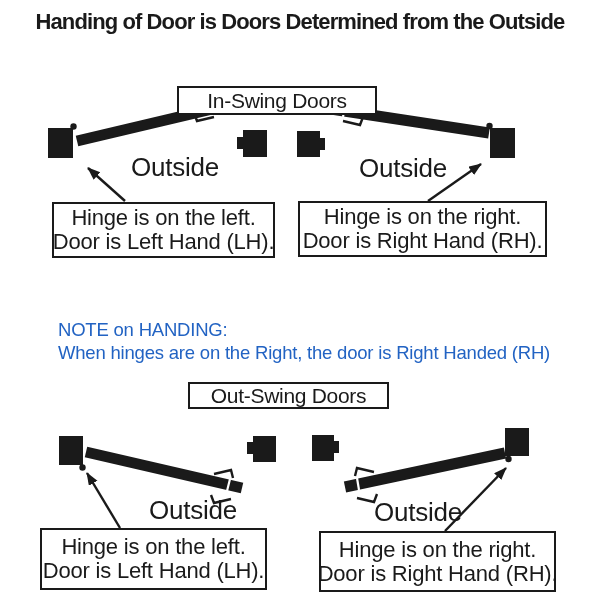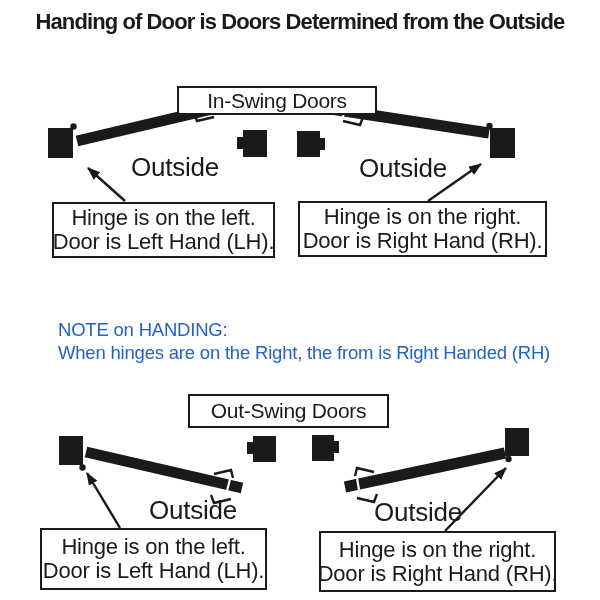--- a/index.html
+++ b/index.html
@@ -13,21 +13,21 @@
   .title{
     left:0;right:0;top:9px;text-align:center;
     font-size:22px;font-weight:700;letter-spacing:-0.9px;white-space:nowrap;
   }
   .section-box{
     display:flex;align-items:center;justify-content:center;
     border:2px solid var(--ink,#1a1a1a);background:var(--bg,#fff);
     font-size:21px;letter-spacing:-0.3px;white-space:nowrap;box-sizing:border-box;
   }
   .inswing-box{left:177px;top:58px;width:200px;height:29px;margin-top:28px;}
-  .outswing-box{left:188px;top:394px;width:201px;height:34px;}
+  .outswing-box{left:188px;top:382px;width:201px;height:27px;}
   .outside-label{
     font-size:26px;letter-spacing:-0.2px;transform:translateX(-50%);white-space:nowrap;
   }
   .callout{
     display:flex;flex-direction:column;align-items:center;justify-content:center;
     border:2px solid var(--ink,#1a1a1a);background:var(--bg,#fff);
     font-size:22px;letter-spacing:-0.2px;line-height:24px;text-align:center;
     box-sizing:border-box;white-space:nowrap;
   }
   .callout-tl{left:52px;top:202px;width:223px;height:56px;}
@@ -118,21 +118,21 @@
   <div>Hinge is on the left.</div>
   <div>Door is Left Hand (LH).</div>
 </div>
 <div class="abs callout callout-tr">
   <div>Hinge is on the right.</div>
   <div>Door is Right Hand (RH).</div>
 </div>
 
 <div class="abs note">
   <div>NOTE on HANDING:</div>
-  <div>When hinges are on the Right, the from is Right Handed (RH)</div>
+  <div>When hinges are on the Right, the door is Right Handed (RH)</div>
 </div>
 
 <div class="abs section-box outswing-box">
   <span>Out-Swing Doors</span>
 </div>
 
 <div class="abs outside-label" style="left:193px;top:495px;">Outside</div>
 <div class="abs outside-label" style="left:418px;top:497px;">Outside</div>
 
 <div class="abs callout callout-bl">

